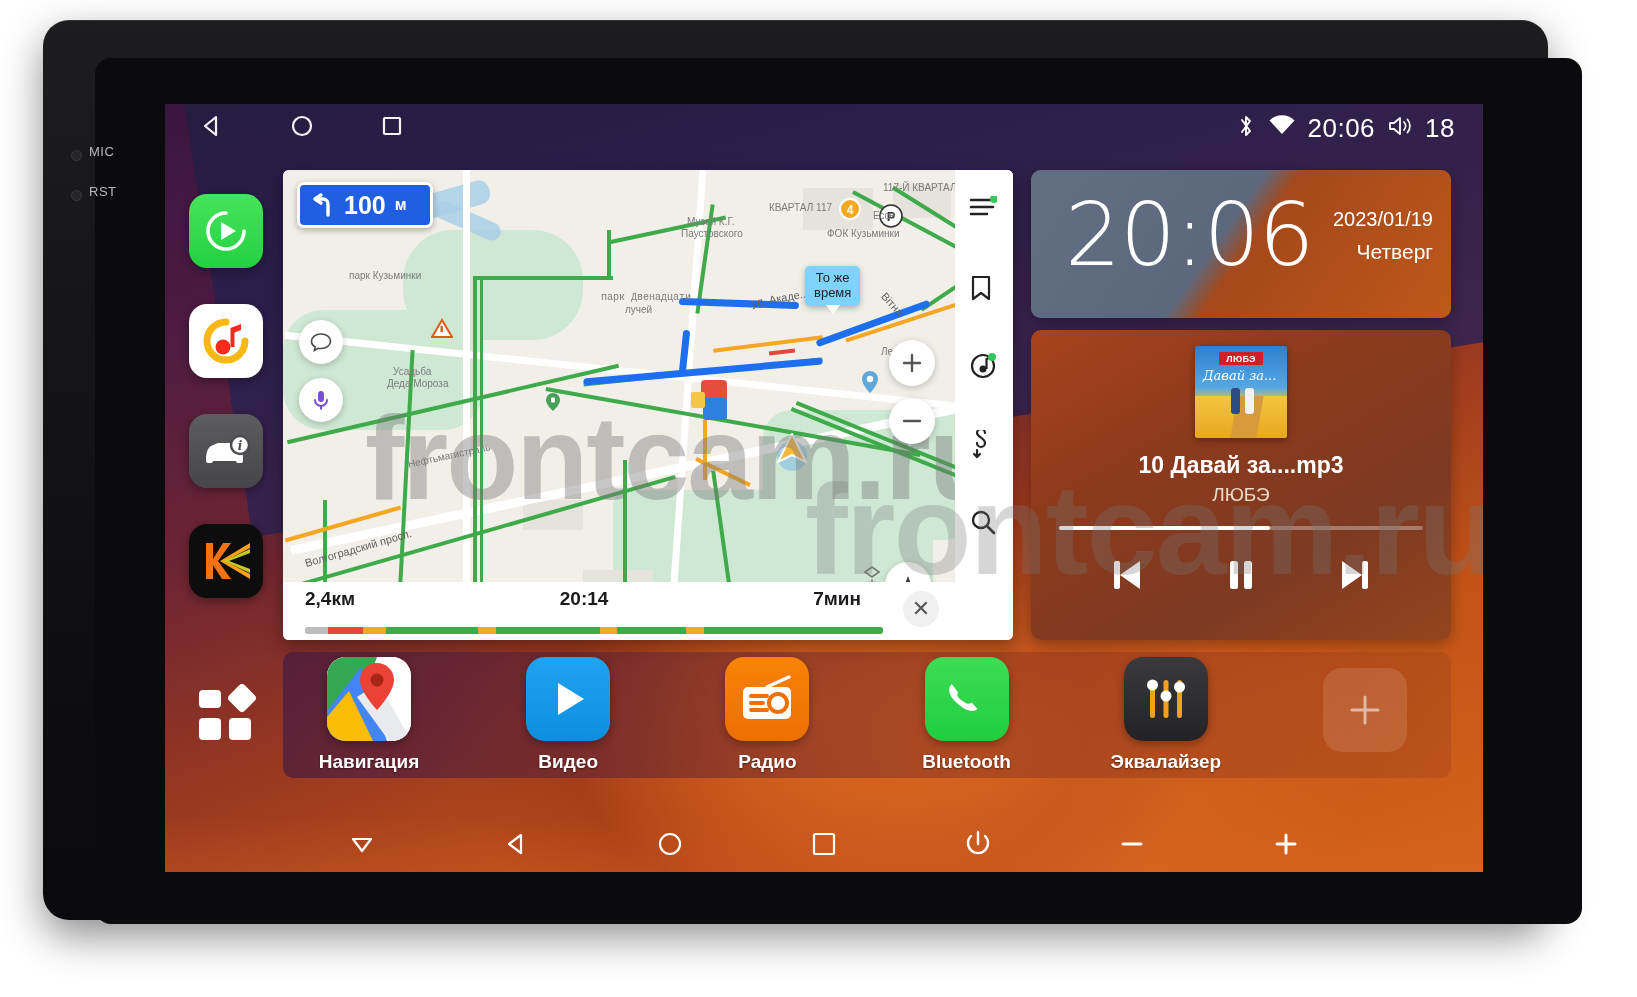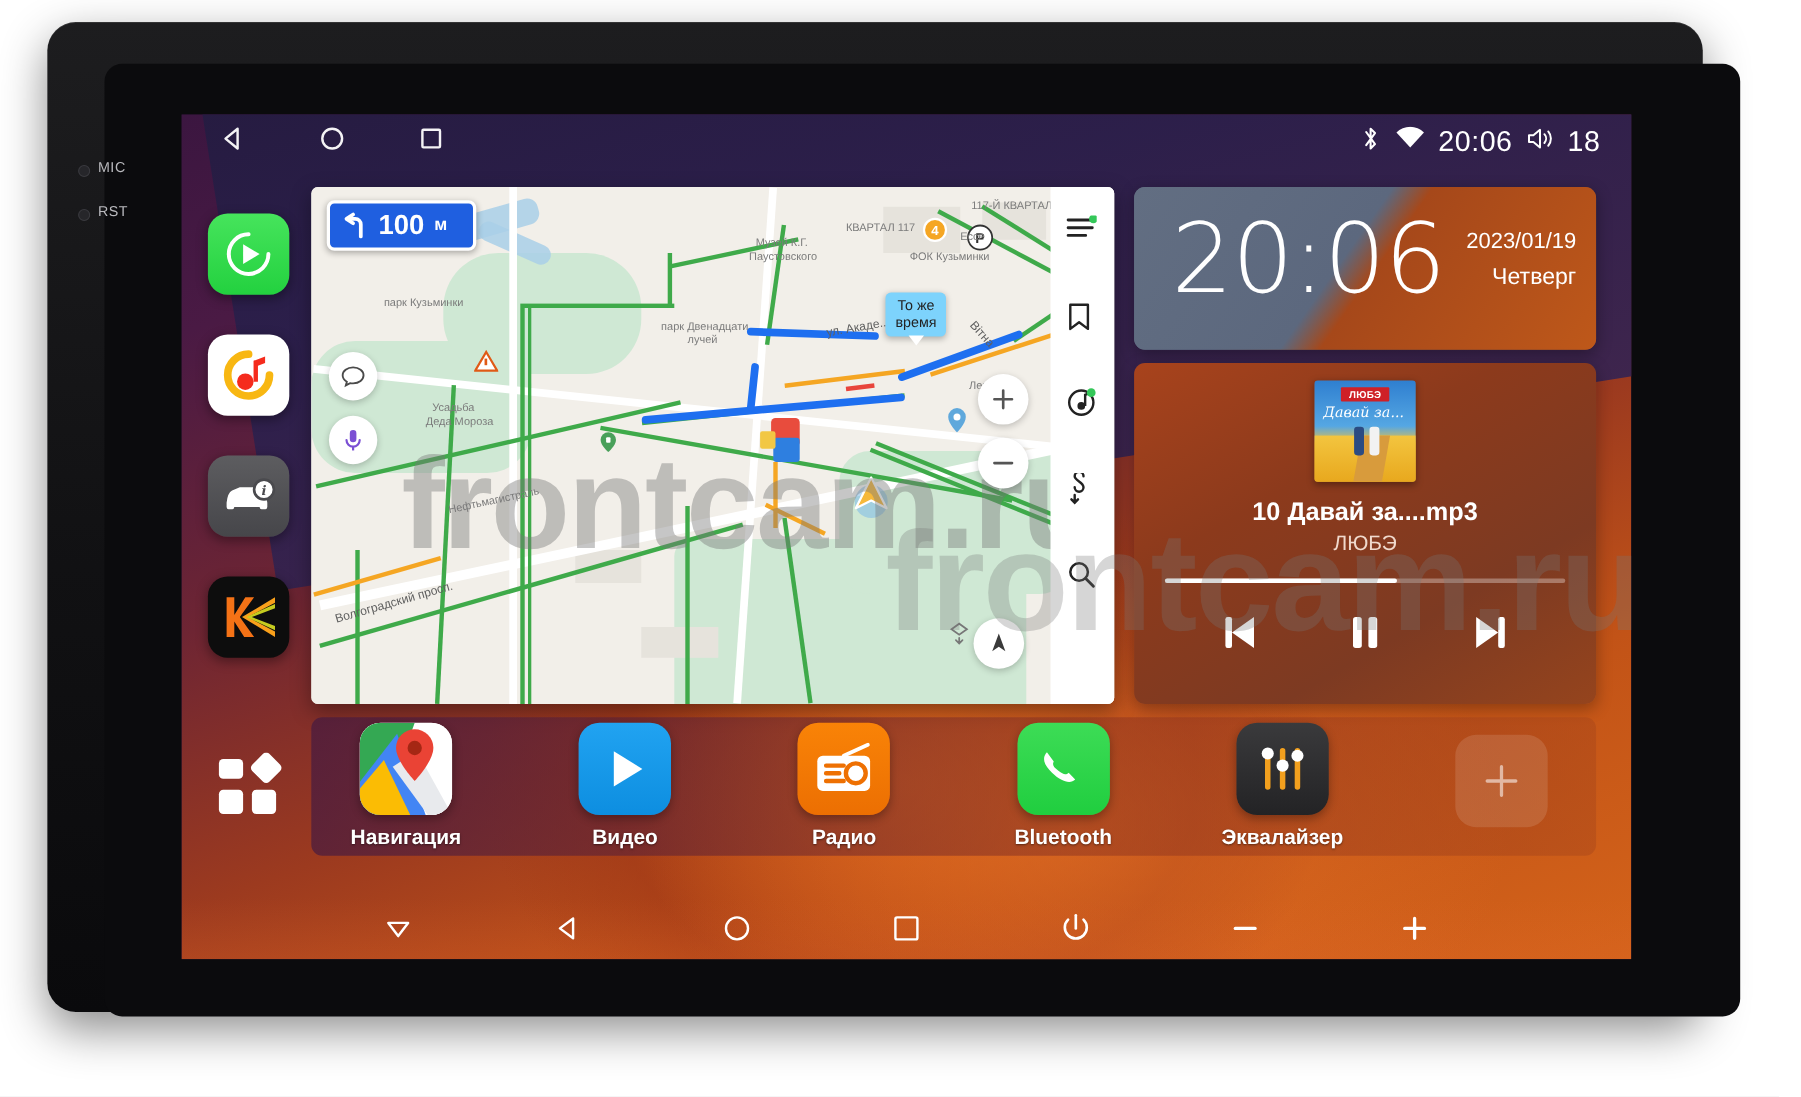--- a/index.html
+++ b/index.html
@@ -453,21 +453,21 @@
           <div style="position:absolute;left:408px;top:222px;width:14px;height:16px;background:#f2c744;border-radius:2px;"></div>
 
           <svg style="position:absolute;left:486px;top:258px;" width="46" height="46" viewBox="0 0 46 46">
             <circle cx="23" cy="28" r="15" fill="#7db9e8" opacity=".55"></circle>
             <path d="M23 6 L37 34 L23 27 L9 34 Z" fill="#f6b93b" stroke="#fff" stroke-width="2" stroke-linejoin="round"></path>
           </svg>
 
           <div class="maptext" style="left:66px;top:100px;">парк Кузьминки</div>
           <div class="maptext" style="left:110px;top:196px;">Усадьба</div>
           <div class="maptext" style="left:104px;top:208px;">Деда Мороза</div>
-          <div class="maptext" style="left:318px;top:122px;">парк Двенадцати</div>
+          <div class="maptext" style="left:318px;top:122px;font-family:Liberation Mono, monospace;">парк Двенадцати</div>
           <div class="maptext" style="left:342px;top:134px;">лучей</div>
           <div class="maptext" style="left:404px;top:46px;">Музей К.Г.</div>
           <div class="maptext" style="left:398px;top:58px;">Паустовского</div>
           <div class="maptext" style="left:544px;top:58px;">ФОК Кузьминки</div>
           <div class="maptext" style="left:486px;top:32px;">КВАРТАЛ 117</div>
           <div class="maptext" style="left:600px;top:12px;">117-Й КВАРТАЛ</div>
           <div class="maptext" style="left:590px;top:40px;">Ессе</div>
           <div class="maptext" style="left:598px;top:176px;">Лента</div>
           <div class="maptext" style="left:124px;top:280px;transform:rotate(-12deg);">Нефтьмагистраль</div>
           <div class="maptextD" style="left:20px;top:372px;transform:rotate(-16deg);">Волгоградский просп.</div>
@@ -553,20 +553,40 @@
               </svg>
           </div>
           <div class="mrIcon">
             <svg width="28" height="28" viewBox="0 0 28 28">
                 <circle cx="12" cy="12" r="8" fill="none" stroke="#222" stroke-width="2.3"></circle>
                 <path d="M18 18 L25 25" stroke="#222" stroke-width="2.6" stroke-linecap="round"></path>
               </svg>
           </div>
         </div>
 
+        <div class="routeBar">
+          <div class="routeStats">
+            <span>2,4км</span>
+            <span>20:14</span>
+            <span>7мин</span>
+          </div>
+          <div class="routeClose">✕</div>
+          <div class="routeLine">
+            <i style="width:4%;background:#bdbdbd;"></i>
+            <i style="width:6%;background:#e8453c;"></i>
+            <i style="width:4%;background:#f5a623;"></i>
+            <i style="width:16%;background:#3faa4a;"></i>
+            <i style="width:3%;background:#f5a623;"></i>
+            <i style="width:18%;background:#3faa4a;"></i>
+            <i style="width:3%;background:#f5a623;"></i>
+            <i style="width:12%;background:#3faa4a;"></i>
+            <i style="width:3%;background:#f5a623;"></i>
+            <i style="width:31%;background:#3faa4a;"></i>
+          </div>
+        </div>
       </div>
 
       <div class="clockWidget">
         <div class="clockGrad"></div>
         <div class="clockTime">20:06</div>
         <div class="clockDate">2023/01/19</div>
         <div class="clockDay">Четверг</div>
       </div>
 
       <div class="mediaWidget">

